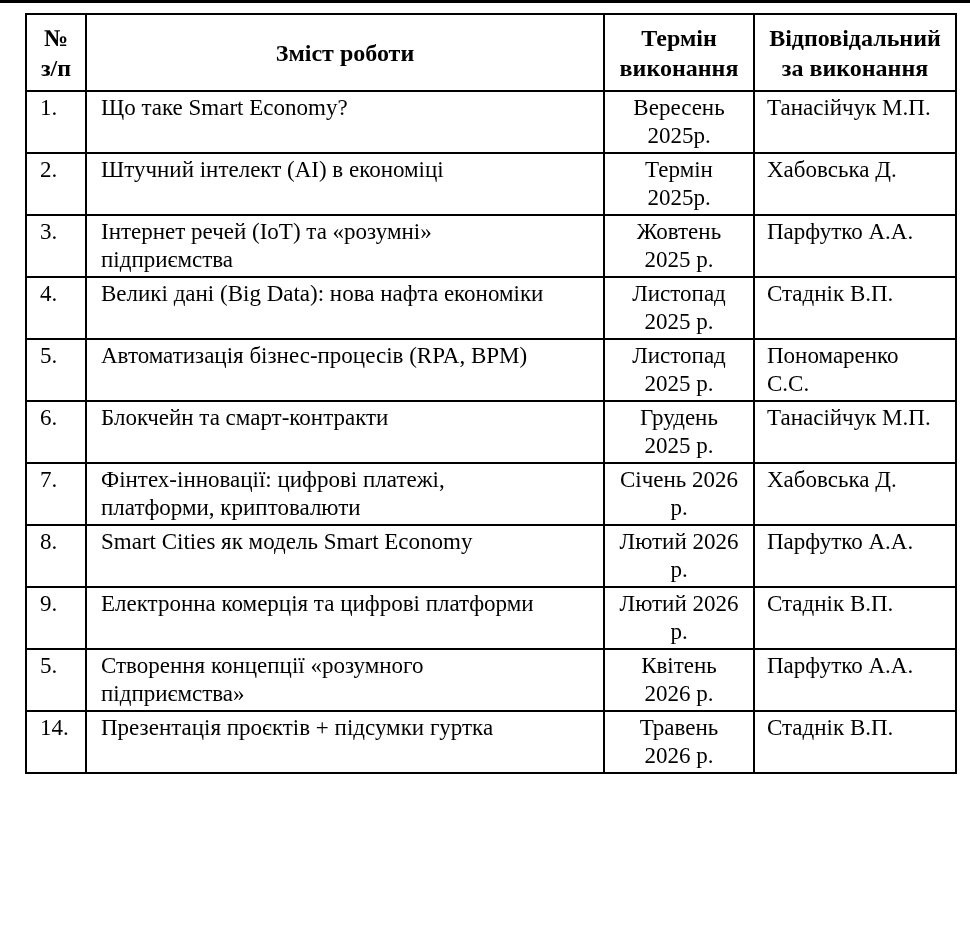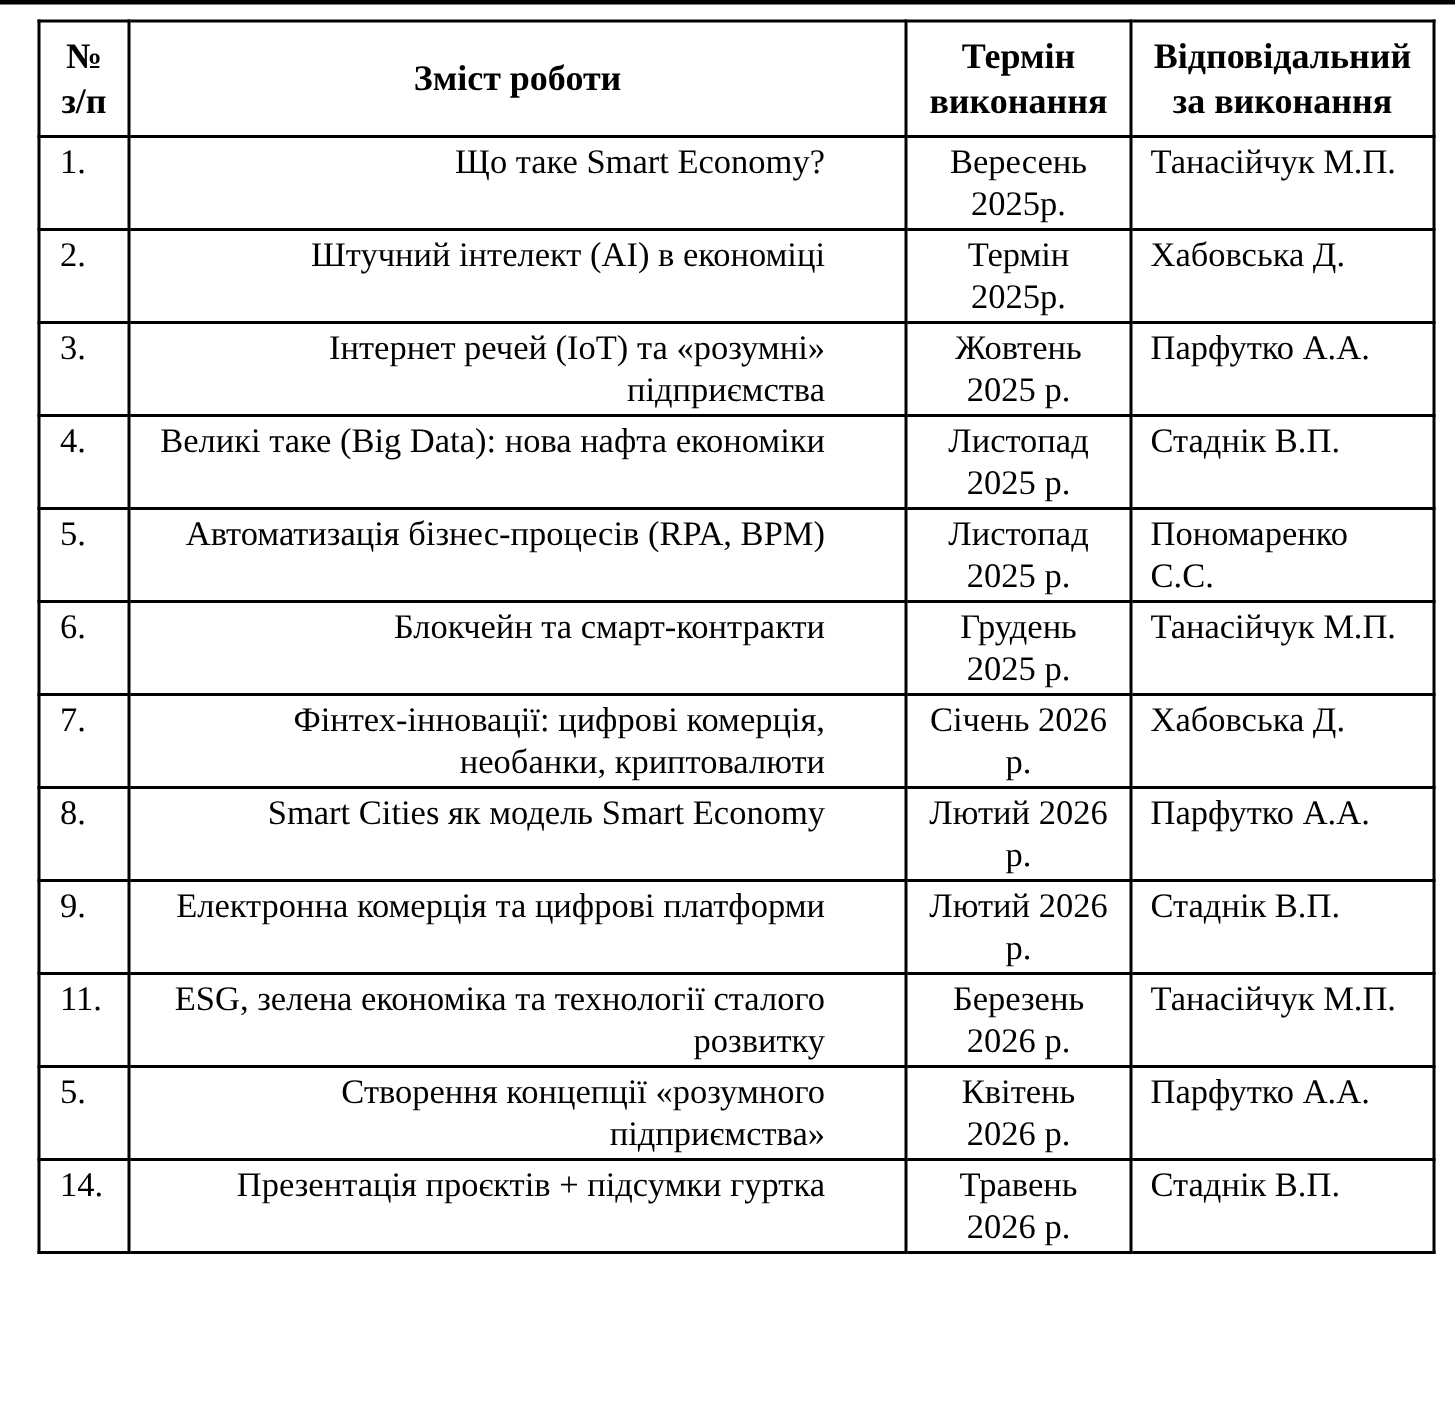--- a/index.html
+++ b/index.html
@@ -38,21 +38,21 @@
     padding: 2px 6px;
   }
   td {
     font-size: 23px;
     line-height: 28px;
     vertical-align: top;
     height: 56px;
     padding: 2px 6px;
   }
   td.col-num  { padding: 2px 4px 2px 13px; text-align: left; }
-  td.col-content { padding: 2px 53px 2px 14px; text-align: right; }
+  td.col-content { padding: 2px 53px 2px 14px; text-align: left; }
   td.col-term { text-align: center; padding: 2px 12px; }
   td.col-resp { padding: 2px 20px 2px 12px; text-align: left; }
 </style>
 </head>
 <body>
 
 <div class="top-rule"></div>
 
 <table class="work-plan">
   <colgroup>
@@ -83,59 +83,53 @@
         <td class="col-resp">Хабовська Д.</td>
       </tr>
       <tr>
         <td class="col-num">3.</td>
         <td class="col-content">Інтернет речей (IoT) та «розумні» підприємства</td>
         <td class="col-term">Жовтень 2025 р.</td>
         <td class="col-resp">Парфутко А.А.</td>
       </tr>
       <tr>
         <td class="col-num">4.</td>
-        <td class="col-content">Великі таке (Big Data): нова нафта економіки</td>
+        <td class="col-content">Великі дані (Big Data): нова нафта економіки</td>
         <td class="col-term">Листопад 2025 р.</td>
         <td class="col-resp">Стаднік В.П.</td>
       </tr>
       <tr>
         <td class="col-num">5.</td>
         <td class="col-content">Автоматизація бізнес-процесів (RPA, BPM)</td>
         <td class="col-term">Листопад 2025 р.</td>
         <td class="col-resp">Пономаренко С.С.</td>
       </tr>
       <tr>
         <td class="col-num">6.</td>
         <td class="col-content">Блокчейн та смарт-контракти</td>
         <td class="col-term">Грудень 2025 р.</td>
         <td class="col-resp">Танасійчук М.П.</td>
       </tr>
       <tr>
         <td class="col-num">7.</td>
-        <td class="col-content">Фінтех-інновації: цифрові комерція, необанки, криптовалюти</td>
+        <td class="col-content">Фінтех-інновації: цифрові платежі, платформи, криптовалюти</td>
         <td class="col-term">Січень 2026 р.</td>
         <td class="col-resp">Хабовська Д.</td>
       </tr>
       <tr>
         <td class="col-num">8.</td>
         <td class="col-content">Smart Cities як модель Smart Economy</td>
         <td class="col-term">Лютий 2026 р.</td>
         <td class="col-resp">Парфутко А.А.</td>
       </tr>
       <tr>
         <td class="col-num">9.</td>
         <td class="col-content">Електронна комерція та цифрові платформи</td>
         <td class="col-term">Лютий 2026 р.</td>
         <td class="col-resp">Стаднік В.П.</td>
-      </tr>
-      <tr>
-        <td class="col-num">11.</td>
-        <td class="col-content">ESG, зелена економіка та технології сталого розвитку</td>
-        <td class="col-term">Березень 2026 р.</td>
-        <td class="col-resp">Танасійчук М.П.</td>
       </tr>
       <tr>
         <td class="col-num">5.</td>
         <td class="col-content">Створення концепції «розумного підприємства»</td>
         <td class="col-term">Квітень 2026 р.</td>
         <td class="col-resp">Парфутко А.А.</td>
       </tr>
       <tr>
         <td class="col-num">14.</td>
         <td class="col-content">Презентація проєктів + підсумки гуртка</td>

